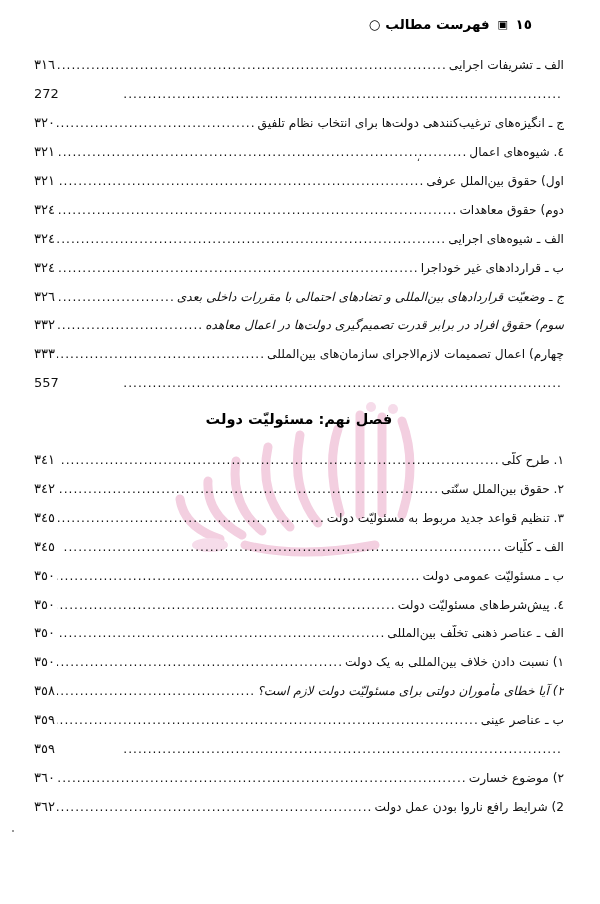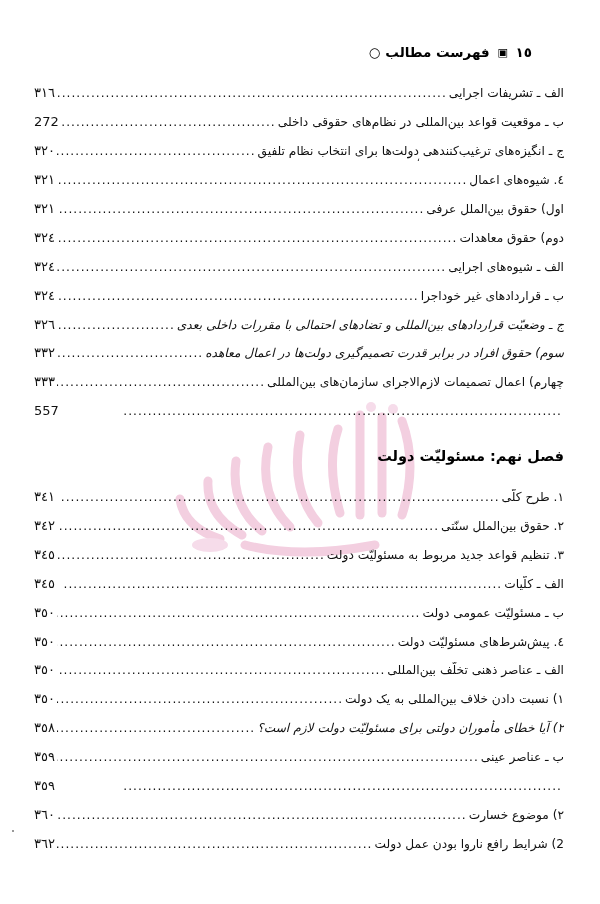--- a/index.html
+++ b/index.html
@@ -26,21 +26,21 @@
     height: 170px;
     z-index: 0;
     pointer-events: none;
     opacity: 1;
   }
 
   
   .page {
     position: relative;
     z-index: 2;
-    padding: 44px 36px 0 34px;
+    padding: 16px 36px 0 34px;
     box-sizing: border-box;
     height: 100%;
   }
 
   
   .header {
     text-align: right;
     direction: rtl;
     font-size: 13.5px;
     font-weight: bold;
@@ -97,23 +97,24 @@
   .toc-row.tight .toc-title {
     max-width: 470px;
     font-style: italic;
   }
   .toc-row.tight .toc-dots {
     min-width: 2px;
   }
 
   
   .chapter-heading {
+    text-align: center;
     font-size: 14.5px;
     font-weight: bold;
-    margin: 28px 0 20px 0;
+    margin: 19px 0 20px 0;
     direction: rtl;
     color: #000;
   }
 
   
   .stray-mark {
     position: absolute;
     right: 180px;
     top: 152px;
     font-size: 10px;
@@ -166,21 +167,20 @@
   <div class="stray-mark">،</div>
   <div class="stray-dot-left"></div>
 
   <div class="toc">
       <div class="toc-row">
         <span class="toc-title">الف ـ تشریفات اجرایی</span>
         <span class="toc-dots">..........................................................................................</span>
         <span class="toc-page">٣١٦</span>
       </div>
       <div class="toc-row">
-        <span class="toc-title">ب ـ موقعیت قواعد بین‌المللی در نظام‌های حقوقی داخلی</span>
         <span class="toc-dots">..........................................................................................</span>
         <span class="toc-page">272</span>
       </div>
       <div class="toc-row">
         <span class="toc-title">ج ـ انگیزه‌های ترغیب‌کنندهی دولت‌ها برای انتخاب نظام تلفیق</span>
         <span class="toc-dots">..........................................................................................</span>
         <span class="toc-page">٣٢٠</span>
       </div>
       <div class="toc-row">
         <span class="toc-title">٤. شیوه‌های اعمال</span>

